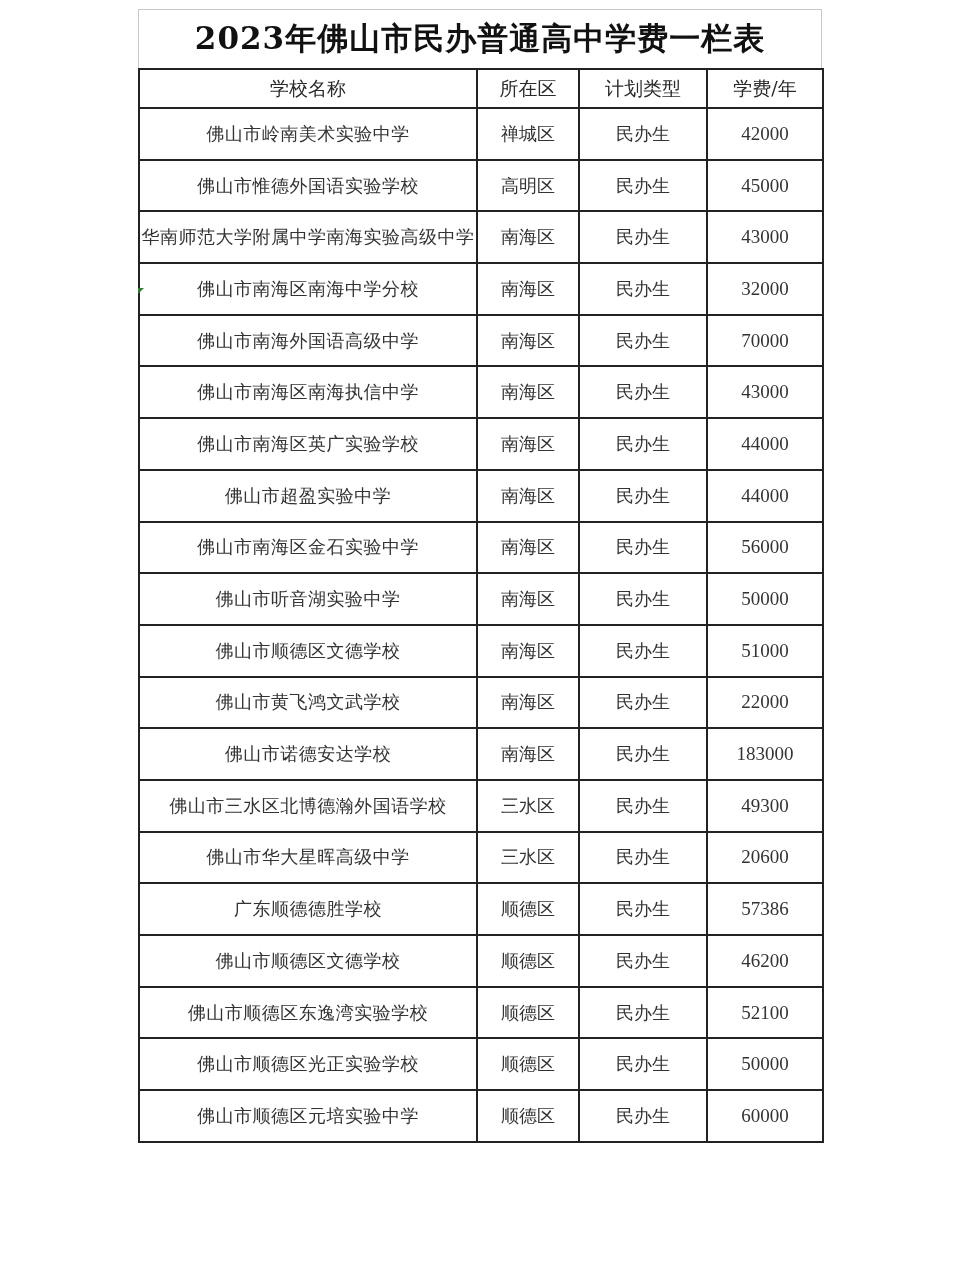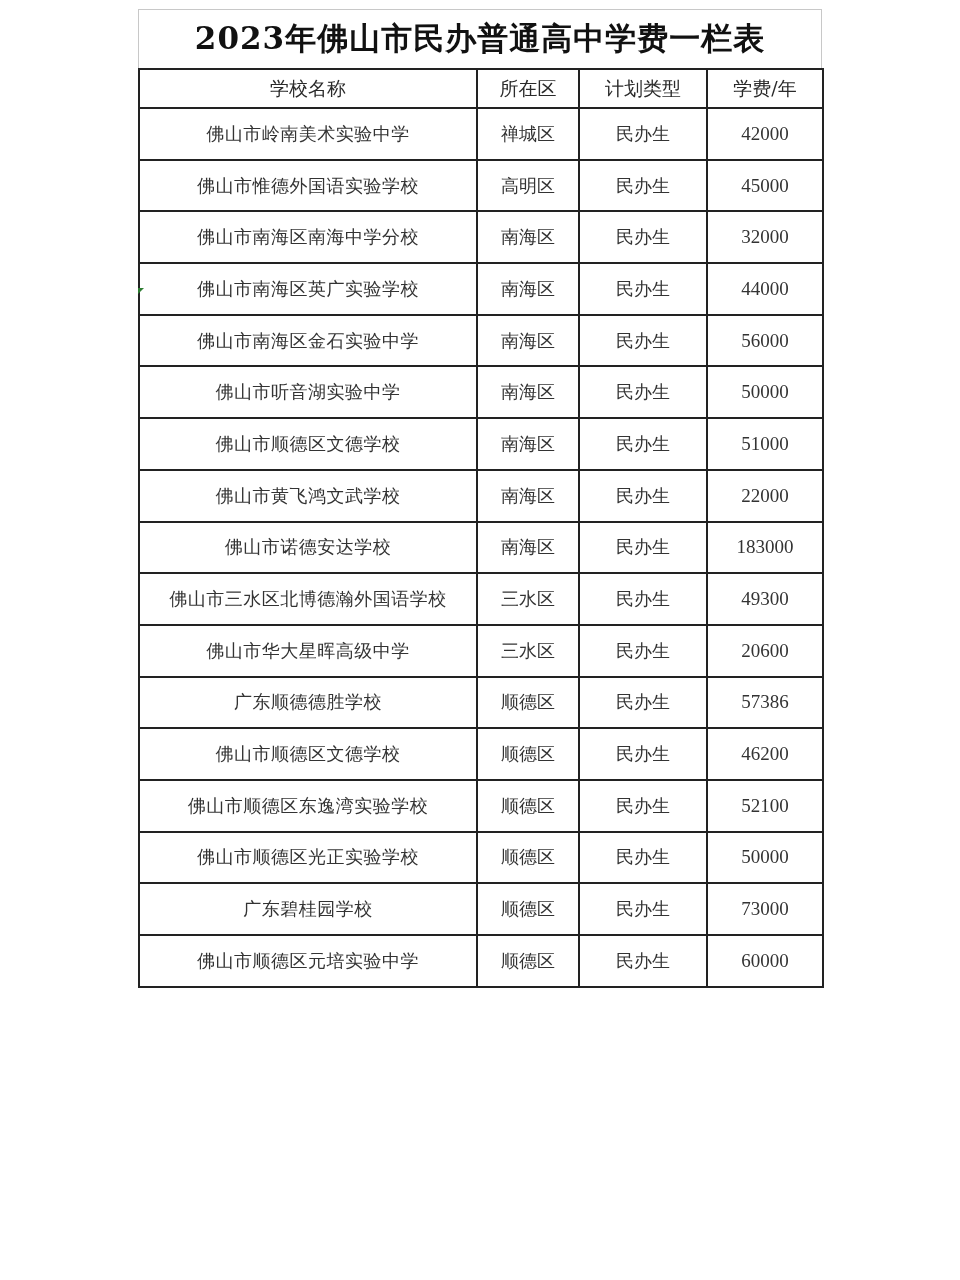--- a/index.html
+++ b/index.html
@@ -111,27 +111,51 @@
           <td>民办生</td>
           <td class="fee">42000</td>
         </tr>
         <tr>
           <td class="name">佛山市惟德外国语实验学校</td>
           <td>高明区</td>
           <td>民办生</td>
           <td class="fee">45000</td>
         </tr>
         <tr>
+          <td class="name">华南师范大学附属中学南海实验高级中学</td>
+          <td>南海区</td>
+          <td>民办生</td>
+          <td class="fee">43000</td>
+        </tr>
+        <tr>
           <td class="name">佛山市南海区南海中学分校</td>
           <td>南海区</td>
           <td>民办生</td>
           <td class="fee">32000</td>
         </tr>
         <tr>
+          <td class="name">佛山市南海外国语高级中学</td>
+          <td>南海区</td>
+          <td>民办生</td>
+          <td class="fee">70000</td>
+        </tr>
+        <tr>
+          <td class="name">佛山市南海区南海执信中学</td>
+          <td>南海区</td>
+          <td>民办生</td>
+          <td class="fee">43000</td>
+        </tr>
+        <tr>
           <td class="name">佛山市南海区英广实验学校</td>
+          <td>南海区</td>
+          <td>民办生</td>
+          <td class="fee">44000</td>
+        </tr>
+        <tr>
+          <td class="name">佛山市超盈实验中学</td>
           <td>南海区</td>
           <td>民办生</td>
           <td class="fee">44000</td>
         </tr>
         <tr>
           <td class="name">佛山市南海区金石实验中学</td>
           <td>南海区</td>
           <td>民办生</td>
           <td class="fee">56000</td>
         </tr>
@@ -187,26 +211,20 @@
           <td class="name">佛山市顺德区东逸湾实验学校</td>
           <td>顺德区</td>
           <td>民办生</td>
           <td class="fee">52100</td>
         </tr>
         <tr>
           <td class="name">佛山市顺德区光正实验学校</td>
           <td>顺德区</td>
           <td>民办生</td>
           <td class="fee">50000</td>
-        </tr>
-        <tr>
-          <td class="name">广东碧桂园学校</td>
-          <td>顺德区</td>
-          <td>民办生</td>
-          <td class="fee">73000</td>
         </tr>
         <tr>
           <td class="name">佛山市顺德区元培实验中学</td>
           <td>顺德区</td>
           <td>民办生</td>
           <td class="fee">60000</td>
         </tr>
       </tbody>
   </table>
 </div>

